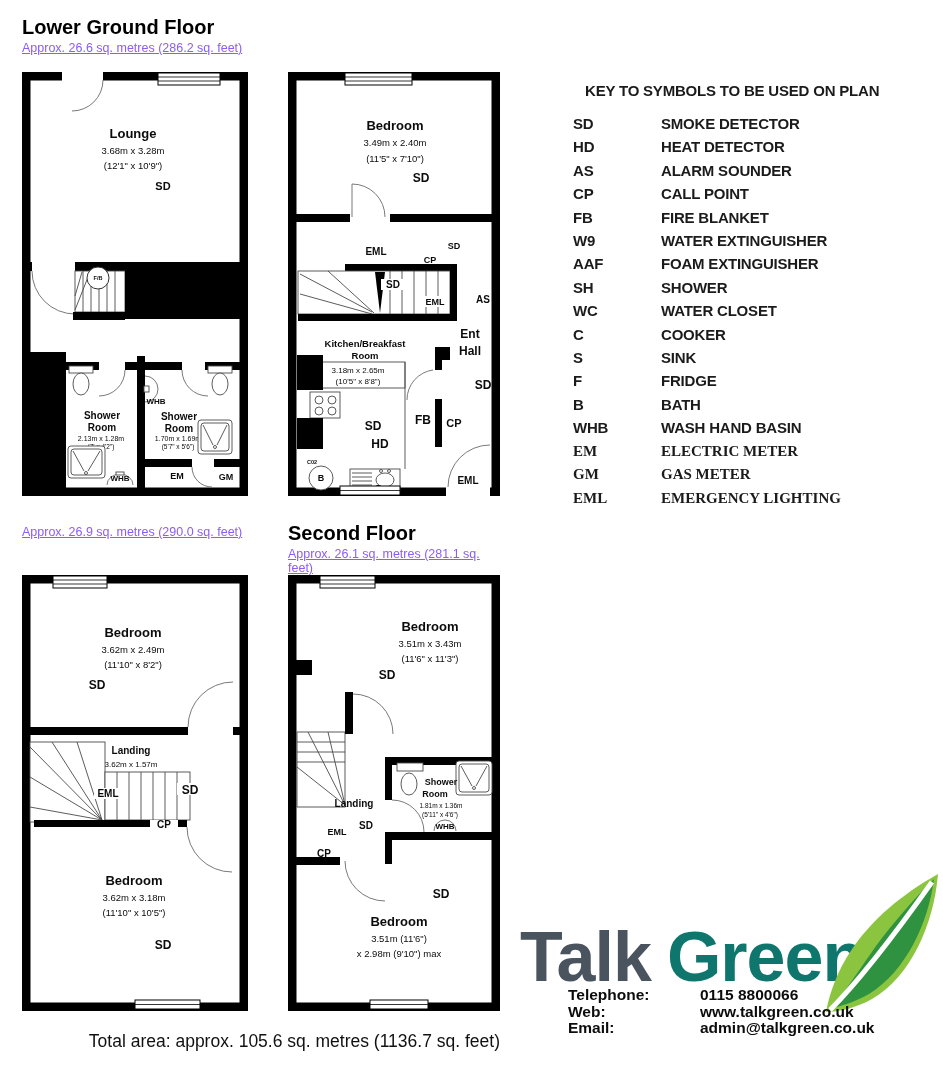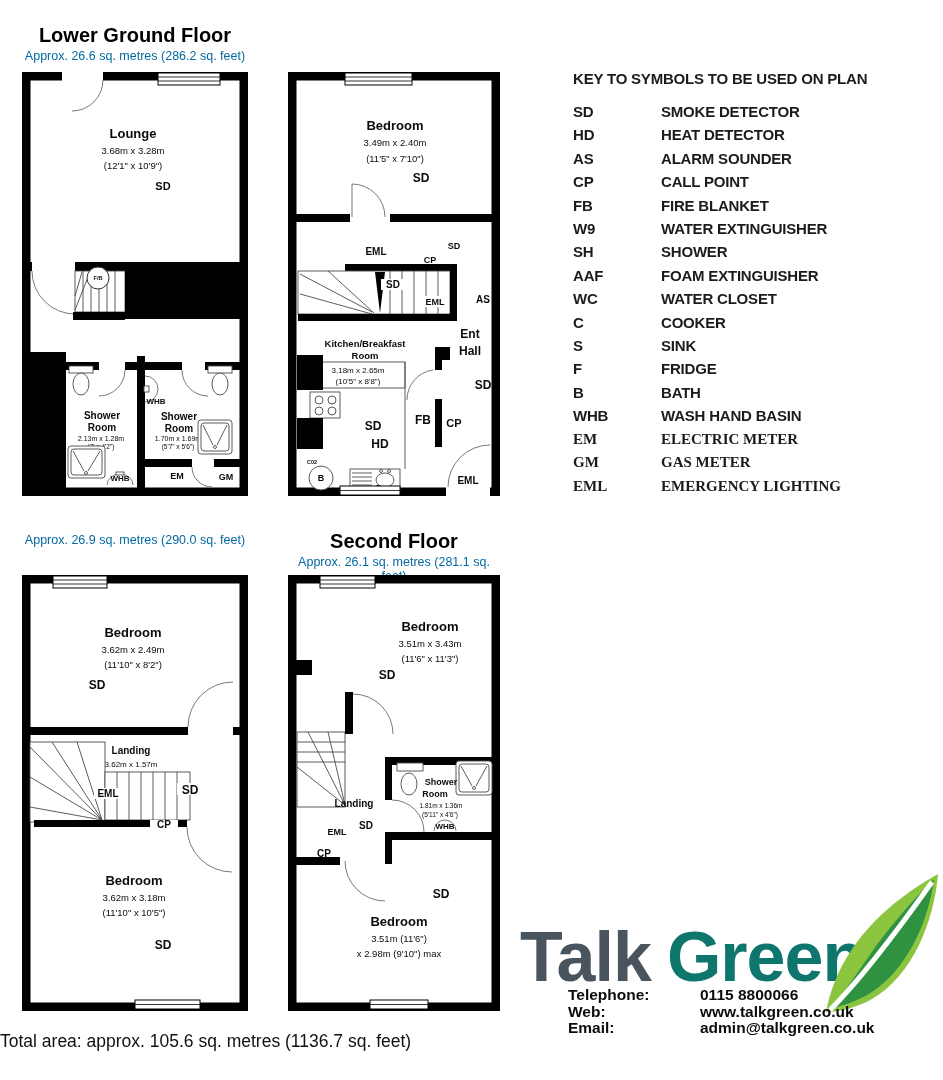--- a/index.html
+++ b/index.html
@@ -1,20 +1,20 @@
 <!DOCTYPE html>
 <html><head>
 <meta charset="utf-8">
 <style>
   html,body{margin:0;padding:0;background:#888;}
   #sheet{position:relative;width:943px;height:1080px;background:#ffffff;overflow:hidden;
          font-family:"Liberation Sans",sans-serif;color:#0b0b0b;}
-  .head{position:absolute;text-align:center;margin-top:8px;}
+  .head{position:absolute;}
   .head h2{margin:0;font-size:20px;font-weight:700;line-height:22px;color:#000;}
-  .head p{margin:3px 0 0 0;font-size:12.5px;line-height:14px;color:#0369a1;}
+  .head p{margin:3px 0 0 0;font-size:12.5px;line-height:14px;color:#8b5cf6;text-decoration:underline;}
   .plansvg{position:absolute;}
   
   .ow{fill:none;stroke:#000;stroke-width:9;}
   .w{fill:#000;}
   .gap{fill:#fff;}
   .tn{fill:none;stroke:#4a4a4a;stroke-width:0.9;}
   .tnf{fill:#fff;stroke:#4a4a4a;stroke-width:0.9;}
   .arc{fill:none;stroke:#6a6a6a;stroke-width:0.9;}
   .win{fill:#fff;stroke:#000;stroke-width:1;}
   .wl{stroke:#000;stroke-width:0.8;}
@@ -26,27 +26,27 @@
   .tD7{font-size:7px;}
   .tD65{font-size:6.5px;}
   .tS12{font-size:12px;font-weight:700;}
   .tS11{font-size:11px;font-weight:700;}
   .tS10{font-size:10px;font-weight:700;}
   .tS9{font-size:9px;font-weight:700;}
   .tS8{font-size:8px;font-weight:700;}
   .tS55{font-size:5.5px;font-weight:700;}
   
   #key{position:absolute;left:573px;top:70px;width:345px;}
-  #key h3{margin:0;font-size:15px;font-weight:700;line-height:18px;color:#1b1b1b;letter-spacing:-0.2px;}
+  #key h3{margin:12px;font-size:15px;font-weight:700;line-height:18px;color:#1b1b1b;letter-spacing:-0.2px;}
   #key .rows{margin-top:12px;}
   .krow{display:flex;line-height:23.4px;font-size:15px;font-weight:700;color:#1b1b1b;letter-spacing:-0.2px;}
   .krow .code{width:88px;flex:none;}
   .krow.serif{font-family:"Liberation Serif",serif;letter-spacing:0;}
   
-  #totalarea{position:absolute;left:0;top:1031px;width:500px;text-align:left;font-size:17.5px;color:#111;}
+  #totalarea{position:absolute;left:0;top:1031px;width:500px;text-align:right;font-size:17.5px;color:#111;}
   #logo{position:absolute;left:520px;top:922px;height:72px;line-height:70px;font-weight:700;font-size:70px;letter-spacing:-1px;white-space:nowrap;}
   #logo .talk{color:#4a545e;}
   #logo .green{color:#0f766e;margin-left:16px;}
   #leaf{position:absolute;left:818px;top:872px;}
   #contact{position:absolute;left:568px;top:987px;font-size:15.5px;font-weight:700;line-height:16.5px;color:#0c0c0c;}
   .crow{display:flex;}
   .crow .clabel{width:132px;flex:none;}
 </style>
 </head>
 <body>
@@ -385,26 +385,26 @@
         </div>
       <div class="krow">
           <span class="code">FB</span>
           <span class="desc">FIRE BLANKET</span>
         </div>
       <div class="krow">
           <span class="code">W9</span>
           <span class="desc">WATER EXTINGUISHER</span>
         </div>
       <div class="krow">
+          <span class="code">AAF</span>
+          <span class="desc">FOAM EXTINGUISHER</span>
+        </div>
+      <div class="krow">
           <span class="code">SH</span>
           <span class="desc">SHOWER</span>
-        </div>
-      <div class="krow">
-          <span class="code">AAF</span>
-          <span class="desc">FOAM EXTINGUISHER</span>
         </div>
       <div class="krow">
           <span class="code">WC</span>
           <span class="desc">WATER CLOSET</span>
         </div>
       <div class="krow">
           <span class="code">C</span>
           <span class="desc">COOKER</span>
         </div>
       <div class="krow">

